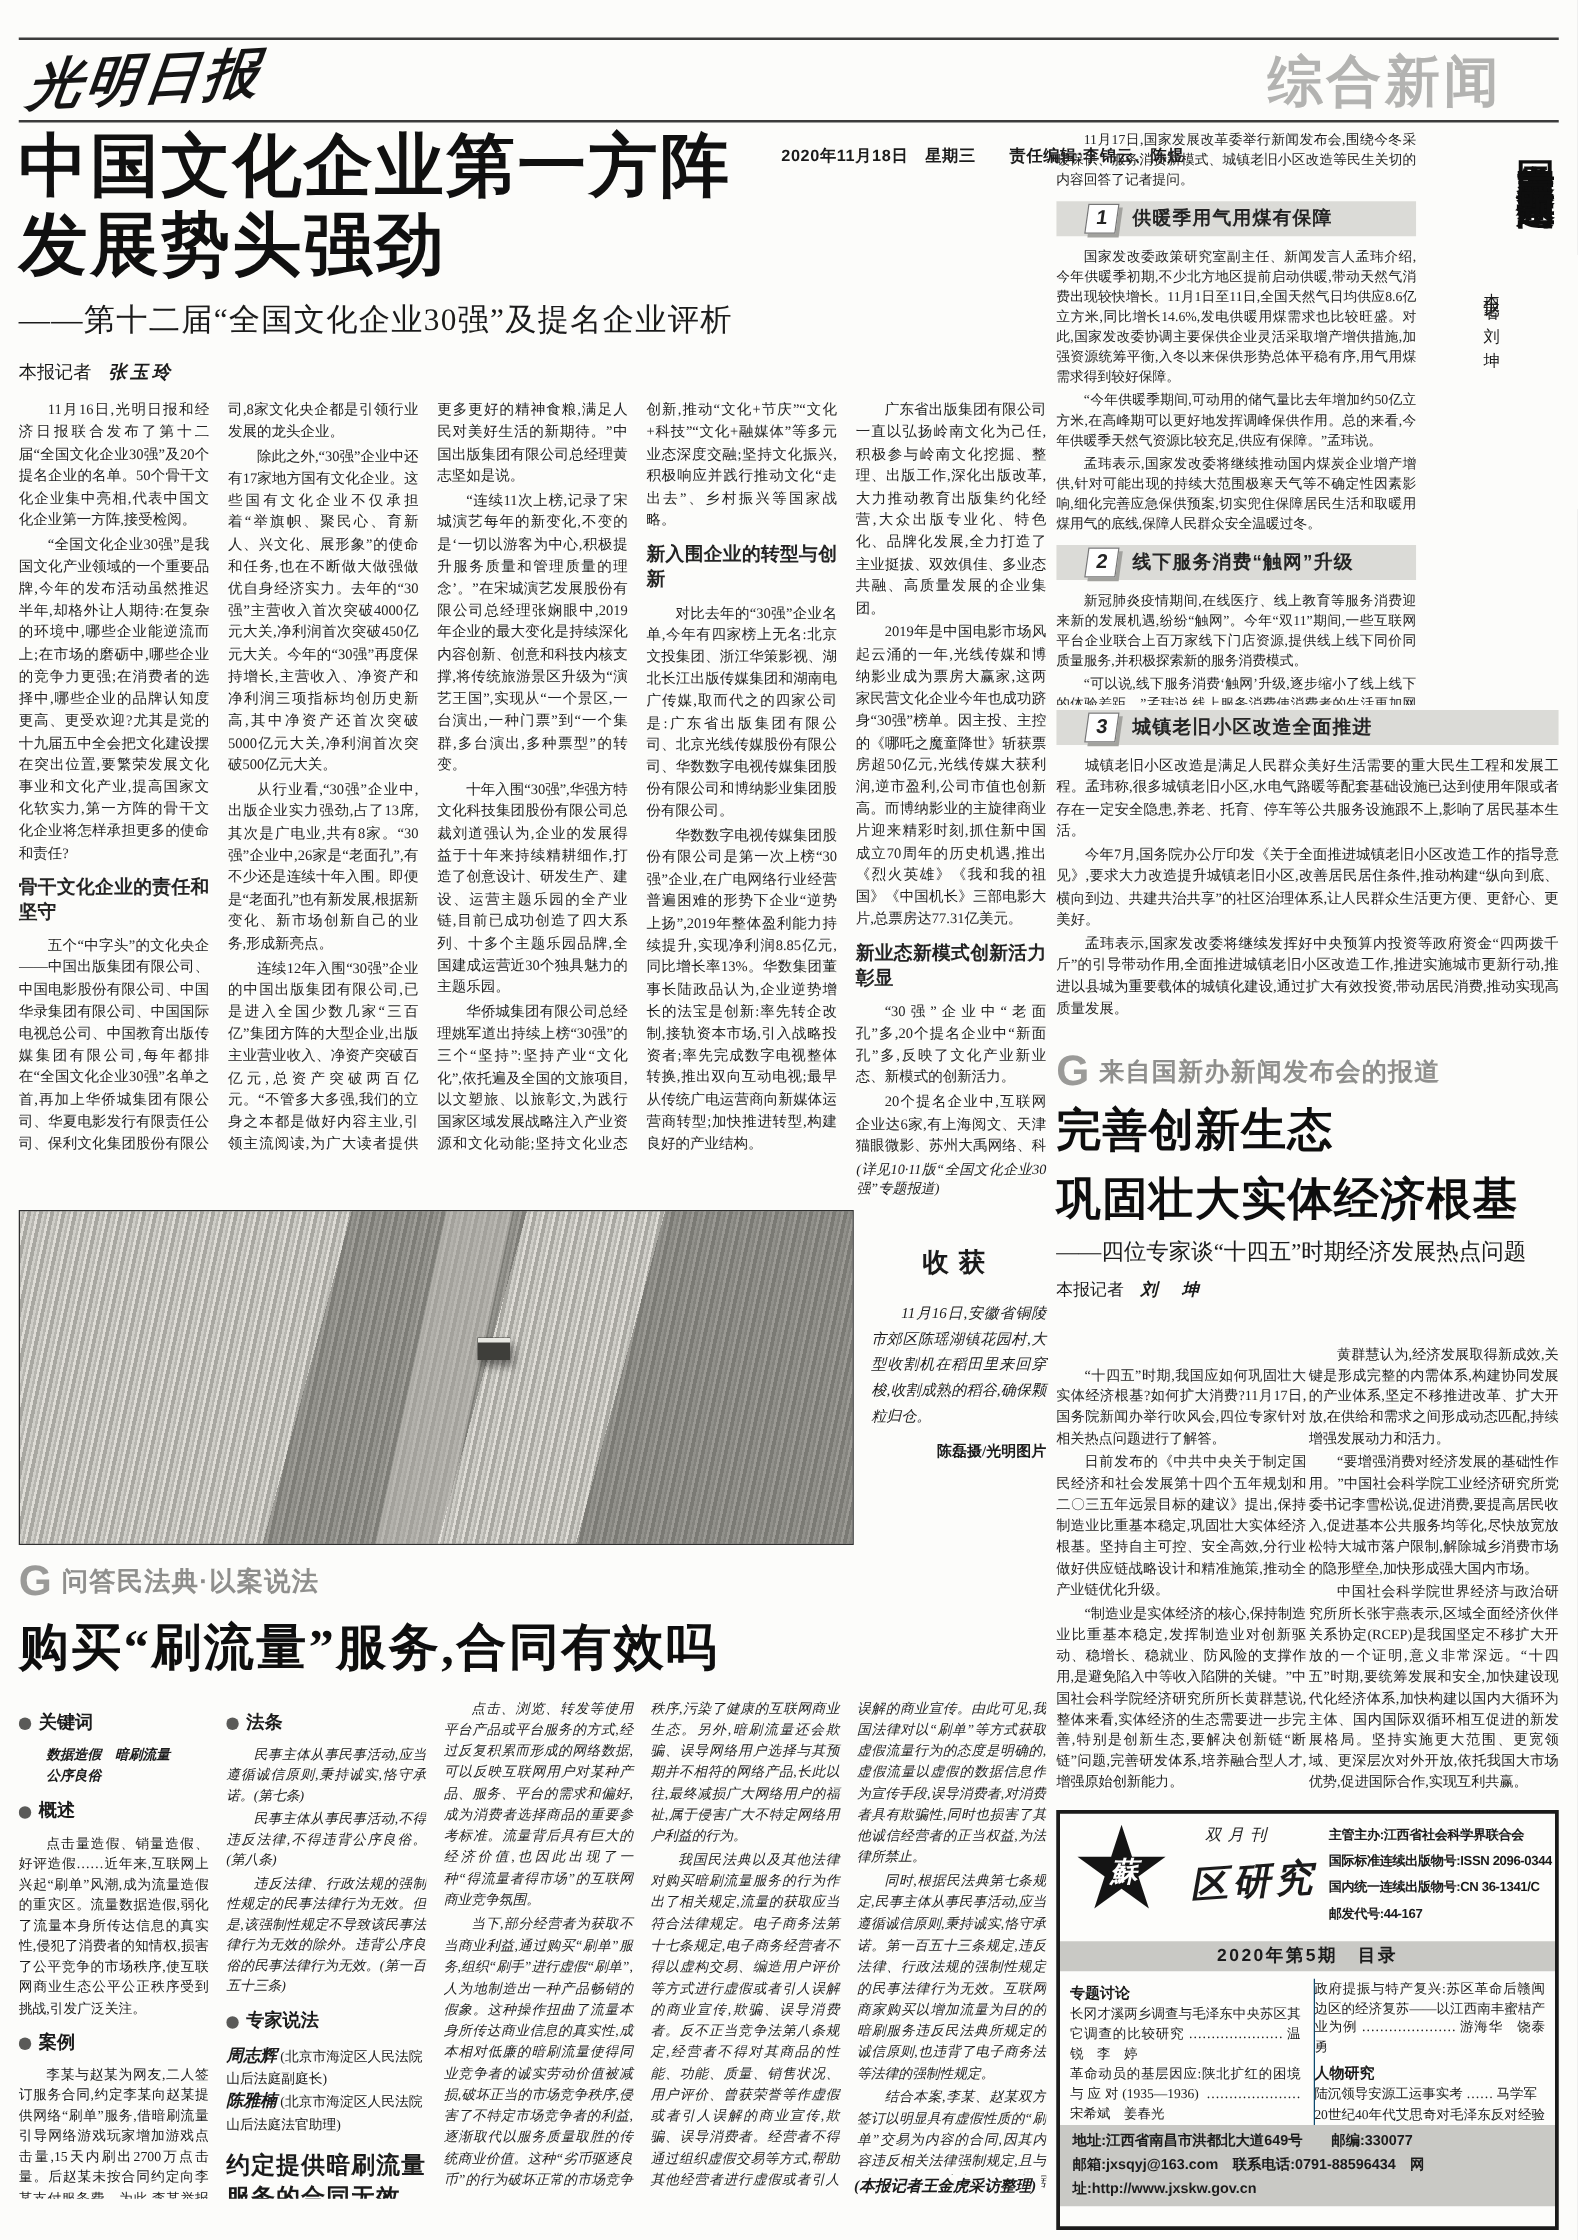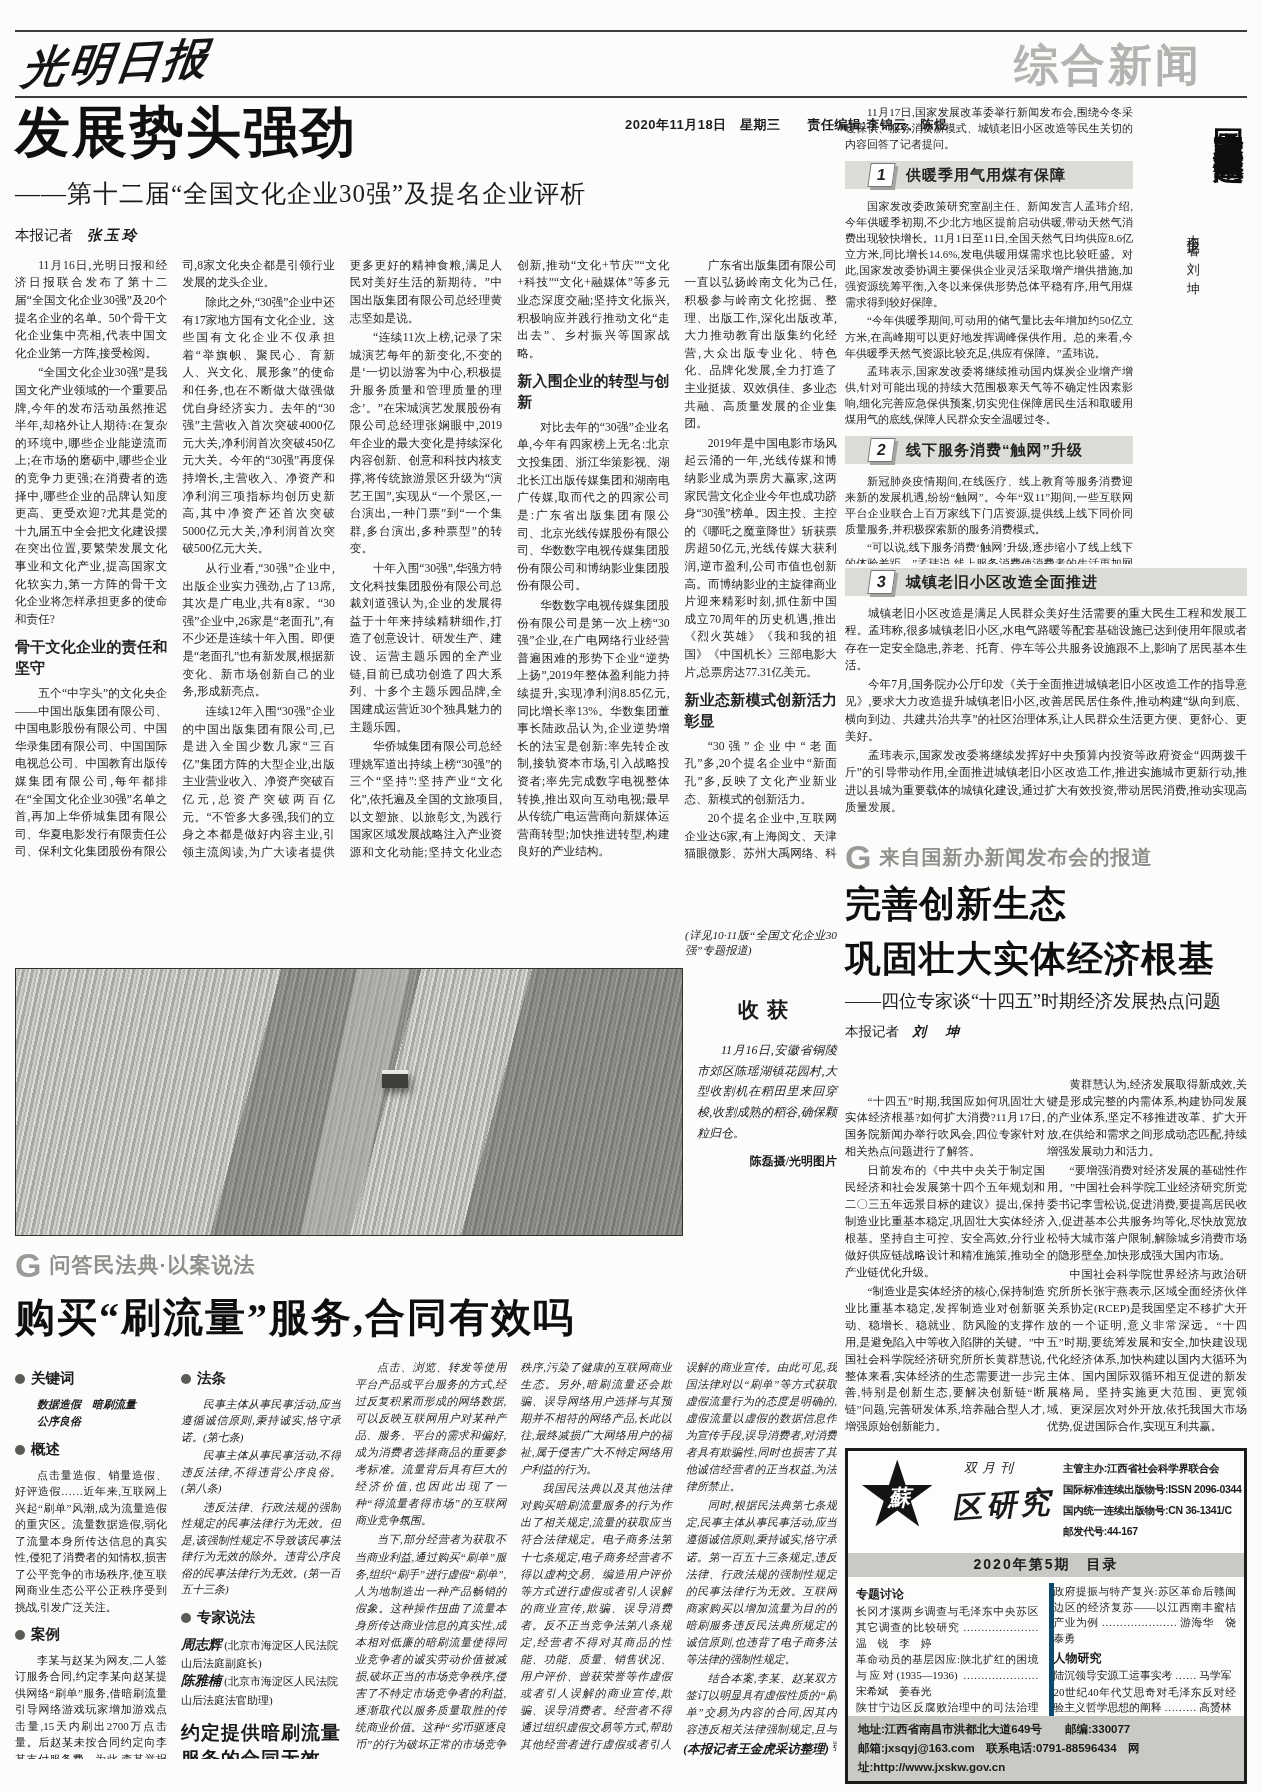--- a/index.html
+++ b/index.html
@@ -94,37 +94,38 @@
   .ad-star-char{position:absolute;left:40px;top:32px;color:#fff;font-weight:900;font-size:22px;font-style:italic;}
   .ad-script{position:absolute;left:104px;top:34px;font-size:30px;font-weight:900;font-style:italic;
         letter-spacing:4px;transform:rotate(-4deg);}
   .ad-freq{position:absolute;left:116px;top:8px;font-size:13px;font-style:italic;letter-spacing:5px;}
   .ad-info{position:absolute;left:194px;top:8px;width:200px;font-size:10.5px;font-weight:700;
         line-height:1.8;font-family:"Liberation Sans",sans-serif;letter-spacing:-.3px;white-space:nowrap;overflow:hidden;}
   .ad-bar{background:#c9c9c5;text-align:center;font-weight:700;font-size:14px;padding:3px 0;
         font-family:"Liberation Sans",sans-serif;letter-spacing:2px;}
   .ad-toc{display:flex;height:144px;overflow:hidden;padding:6px 8px;gap:10px;font-size:10.8px;line-height:1.45;}
   .ad-toc-col{flex:1;overflow:hidden;}
-  .ad-toc-col.second{border-left:5px solid #0c4a6e;}
-  .ad-footer{position:absolute;left:0;right:0;bottom:0;background:#c9c9c5;padding:4px 10px;
+  .ad-toc-col.second{border-left:1px solid #0c4a6e;}
+  .ad-footer{position:absolute;left:0;right:0;bottom:16px;background:#c9c9c5;padding:4px 10px;
         font-size:11.5px;font-weight:700;font-family:"Liberation Sans",sans-serif;line-height:1.65;}
 </style>
 </head>
 <body>
 
 <div id="page">
 
   <div class="rule" style="top:30px"></div>
   <div class="masthead-logo">光明日报</div>
   <div class="dateline">2020年11月18日　星期三　　责任编辑:李锦云、陈煜</div>
   <div class="section-name">综合新闻</div>
   <div class="page-num">15</div>
   <div class="rule" style="top:96px"></div>
 
   <div id="artA">
+    <div class="a-head">中国文化企业第一方阵</div>
     <div class="a-head">发展势头强劲</div>
     <div class="a-sub">——第十二届“全国文化企业30强”及提名企业评析</div>
     <div class="a-byline">
       <span>本报记者</span>
       <span class="byline-name">张玉玲</span>
     </div>
     <div class="a-body">
         <div class="li-para">11月16日,光明日报和经济日报联合发布了第十二届“全国文化企业30强”及20个提名企业的名单。50个骨干文化企业集中亮相,代表中国文化企业第一方阵,接受检阅。</div>
         <div class="li-para">“全国文化企业30强”是我国文化产业领域的一个重要品牌,今年的发布活动虽然推迟半年,却格外让人期待:在复杂的环境中,哪些企业能逆流而上;在市场的磨砺中,哪些企业的竞争力更强;在消费者的选择中,哪些企业的品牌认知度更高、更受欢迎?尤其是党的十九届五中全会把文化建设摆在突出位置,要繁荣发展文化事业和文化产业,提高国家文化软实力,第一方阵的骨干文化企业将怎样承担更多的使命和责任?</div>
         <div class="li-colhead">骨干文化企业的责任和坚守</div>

